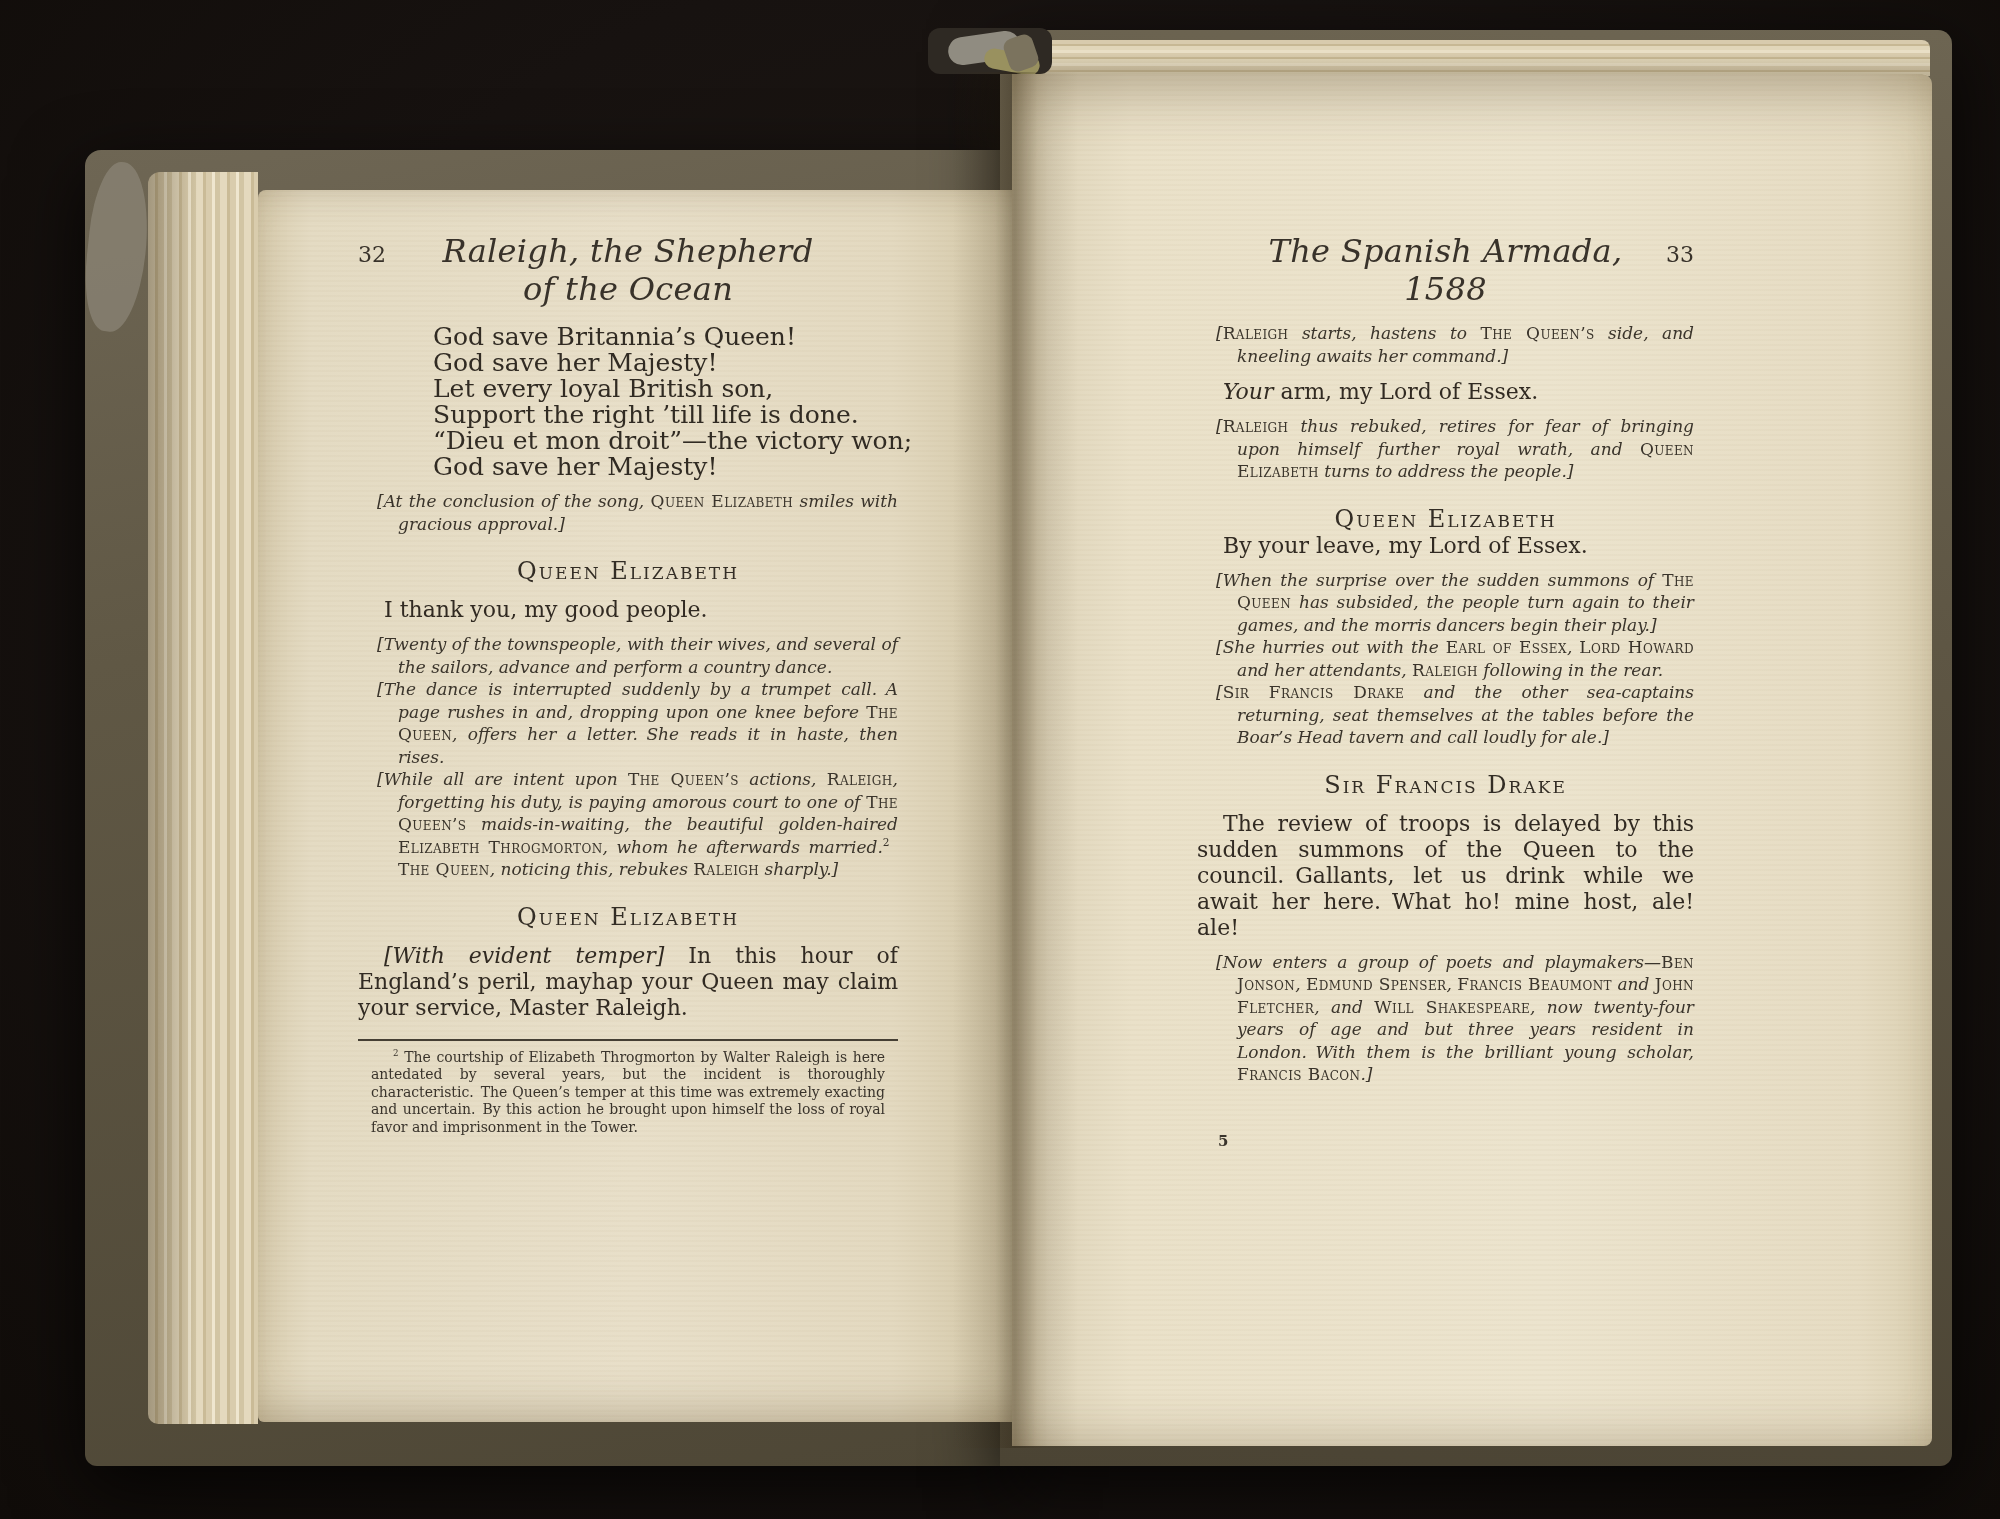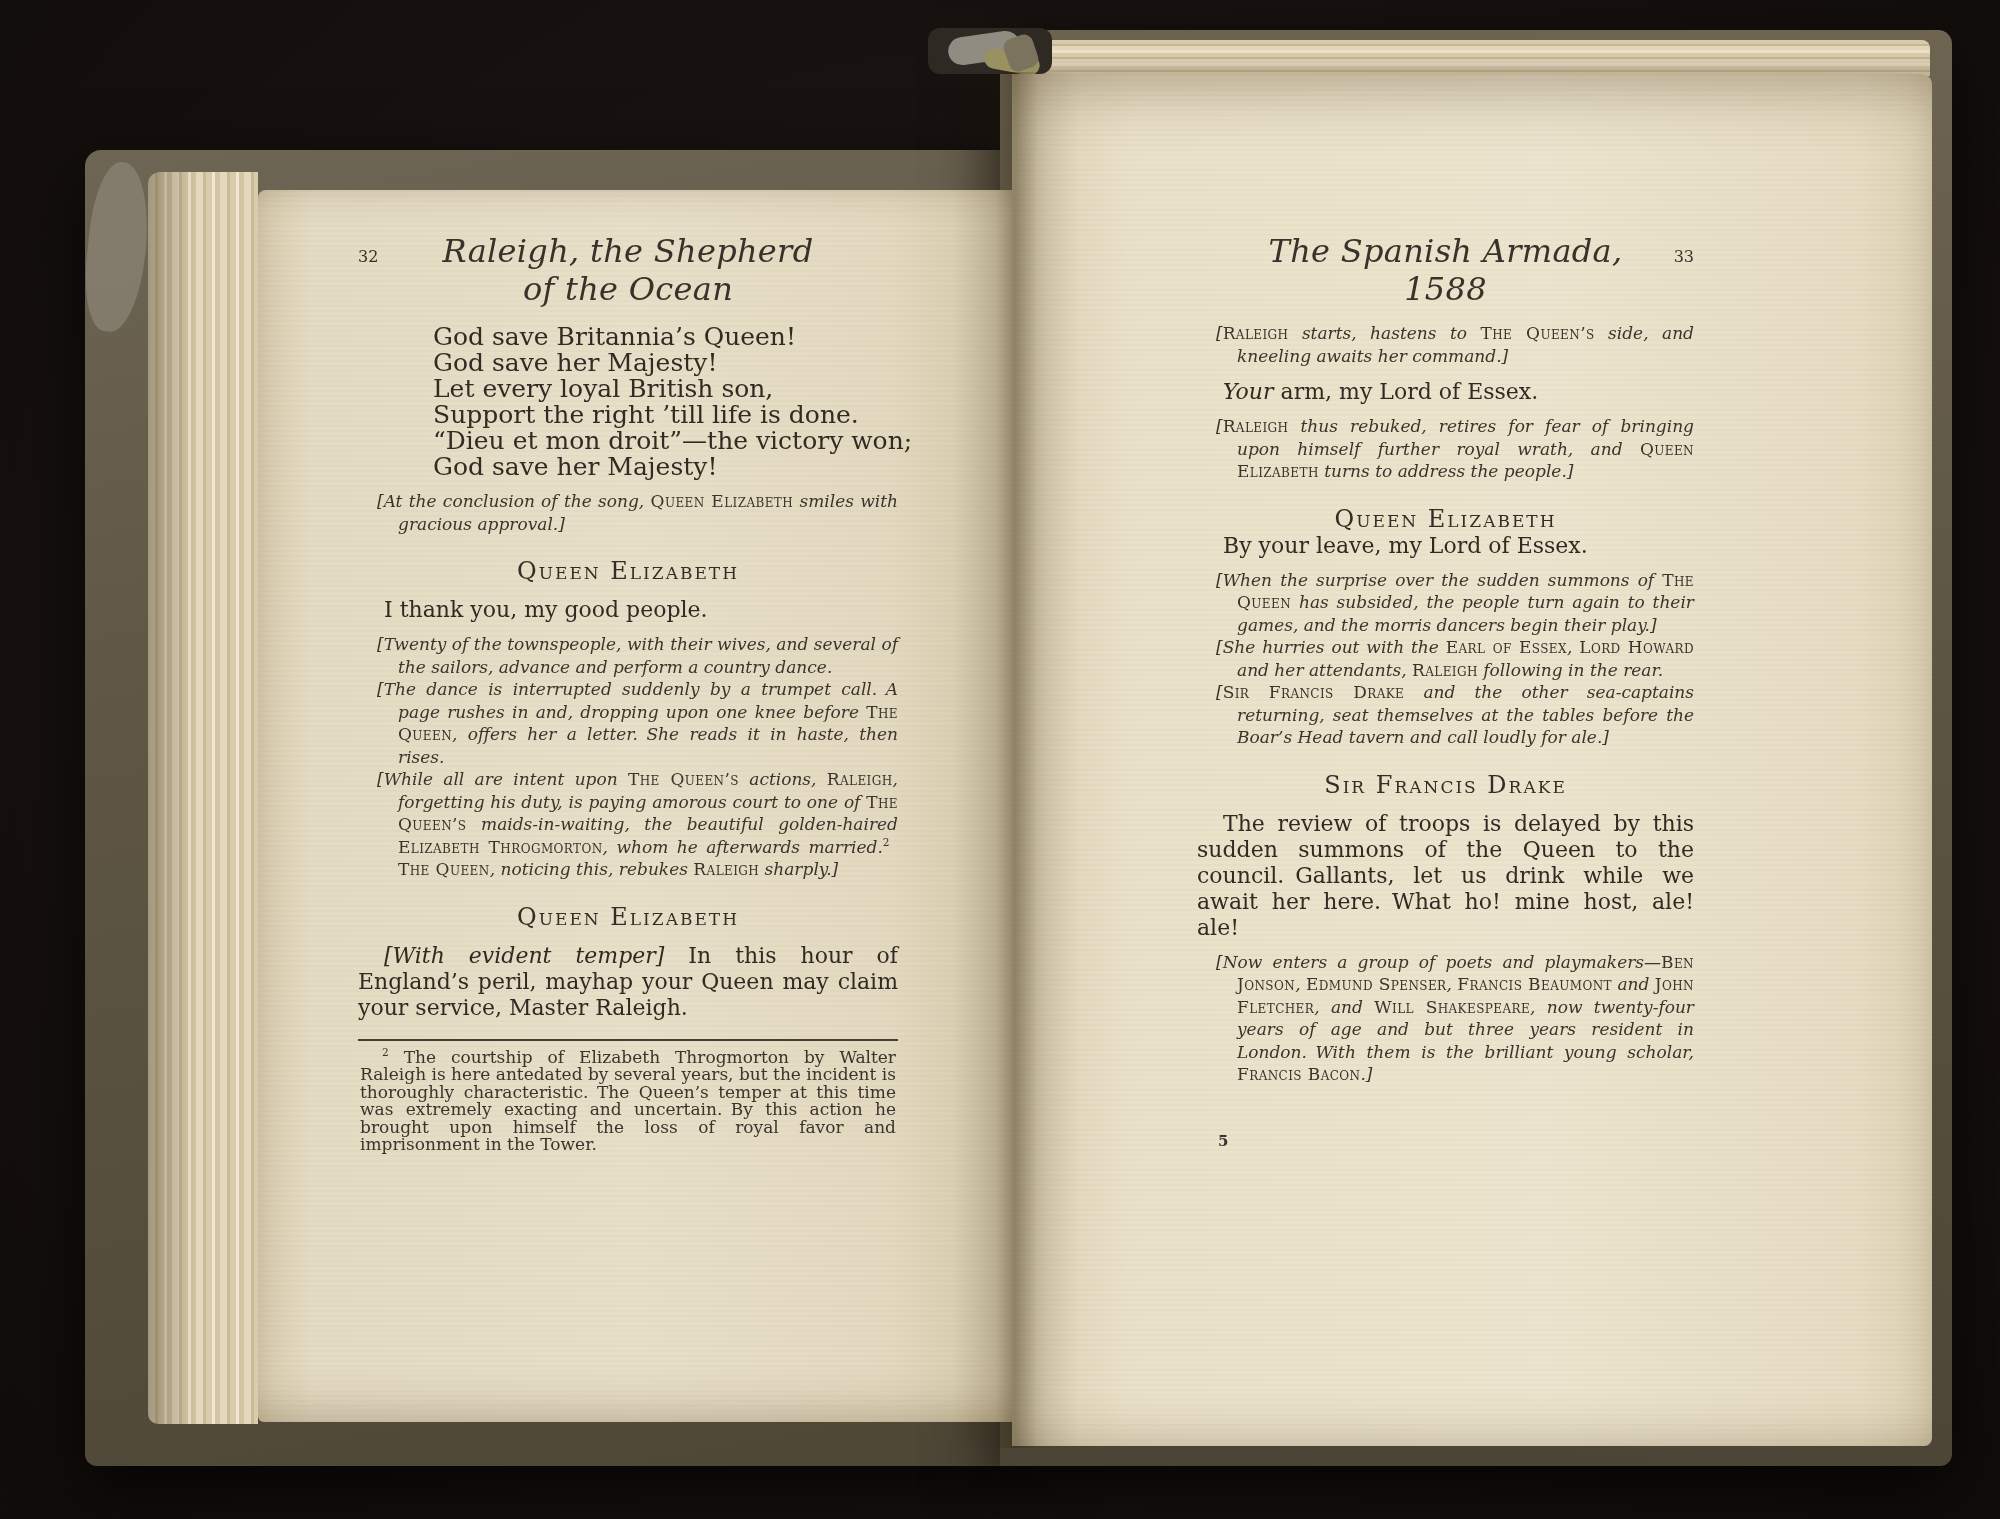--- a/index.html
+++ b/index.html
@@ -95,21 +95,21 @@
   
   .page-content { position:absolute; color:#332c24; }
   .page-left  .page-content { left:100px; top:42px;  width:540px; }
   .page-right .page-content { left:185px; top:158px; width:497px; }
 
   .running-header {
     display:grid; grid-template-columns:70px 1fr 70px; align-items:baseline;
     margin-bottom:14px; color:#38322a;
   }
   .running-title { font-style:italic; font-size:32px; text-align:center; letter-spacing:0.3px; }
-  .pageno { font-size:16px; }
+  .pageno { font-size:22px; }
   .pageno-left  { text-align:left; }
   .pageno-right { text-align:right; }
 
   .verse { margin:16px 0 0 75px; font-size:25px; line-height:26px; color:#312b23; }
   .verse-line { white-space:nowrap; }
 
   .stage-direction {
     margin:10px 0 0; padding-left:40px; text-indent:-21px;
     font-size:17px; line-height:22.5px; text-align:justify; color:#3a342b;
   }
@@ -121,22 +121,22 @@
   }
 
   .speech {
     margin:12px 0 0; text-indent:26px;
     font-size:22px; line-height:26px; text-align:justify; color:#312a22;
   }
   .speech.tight { margin-top:0; }
 
   .footnote-rule { margin-top:18px; height:2px; background:#453f34; width:100%; }
   .footnote {
-    margin:8px 2px 0; text-indent:22px;
-    font-size:17px; line-height:17.5px; text-align:justify; color:#3a342c;
+    margin:8px 13px 0; text-indent:22px;
+    font-size:14px; line-height:17.5px; text-align:justify; color:#3a342c;
   }
 
   .seg-i  { font-style:italic; }
   .seg-n  { font-style:normal; }
   .seg-sc { font-style:normal; font-variant:small-caps; letter-spacing:0.4px; }
   .seg-sup{ vertical-align:super; font-size:0.62em; line-height:0; }
 
   .signature-mark {
     position:absolute; left:206px; top:1058px;
     font-size:15px; font-weight:bold; color:#3a342c;

